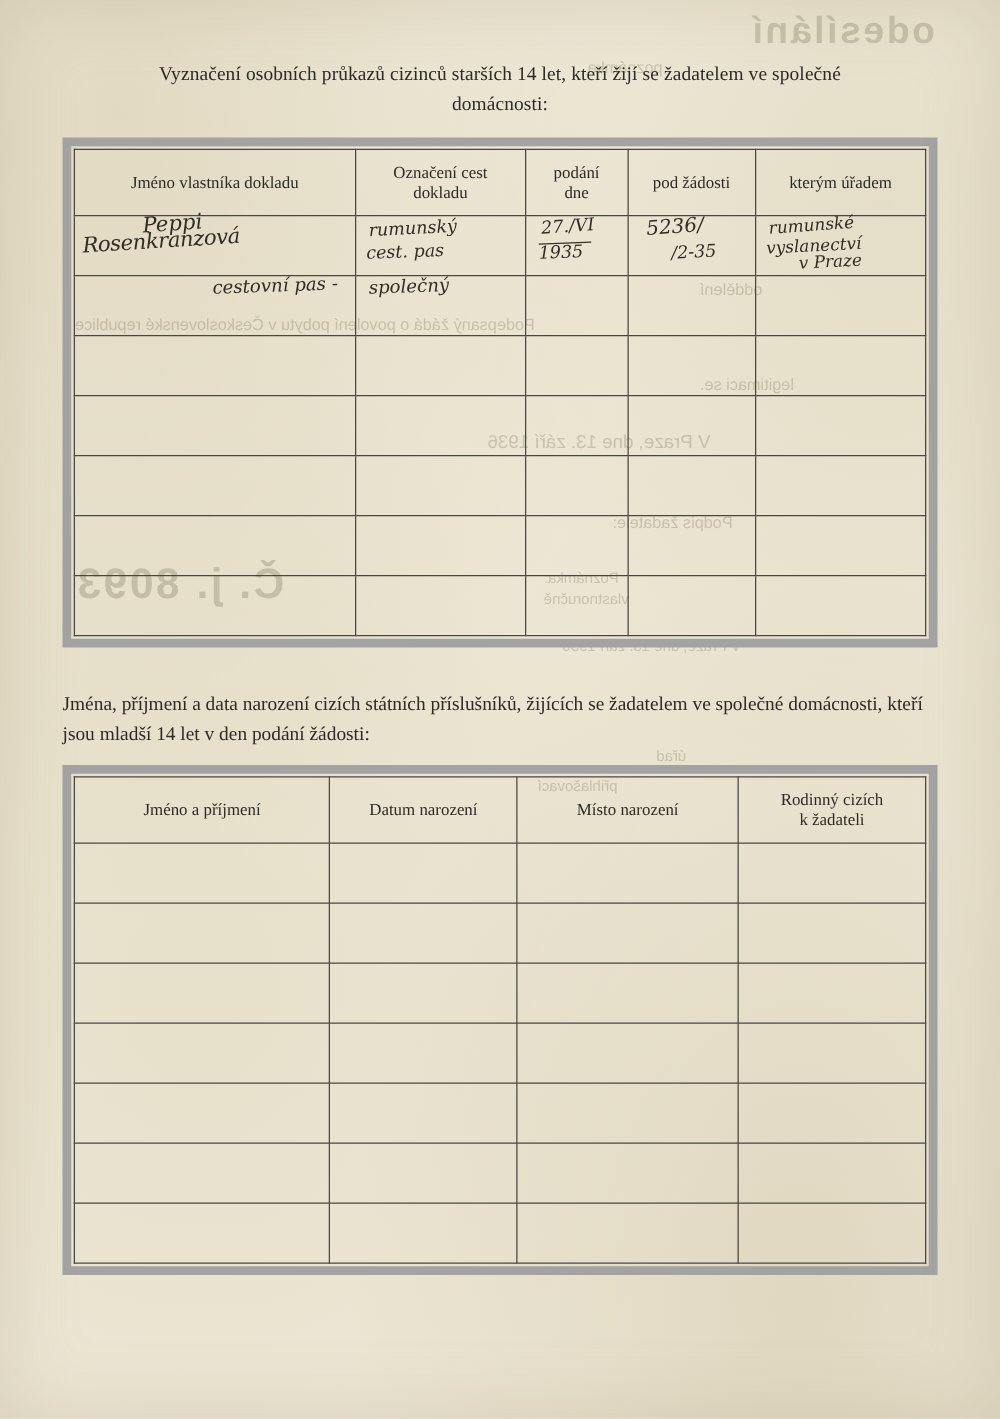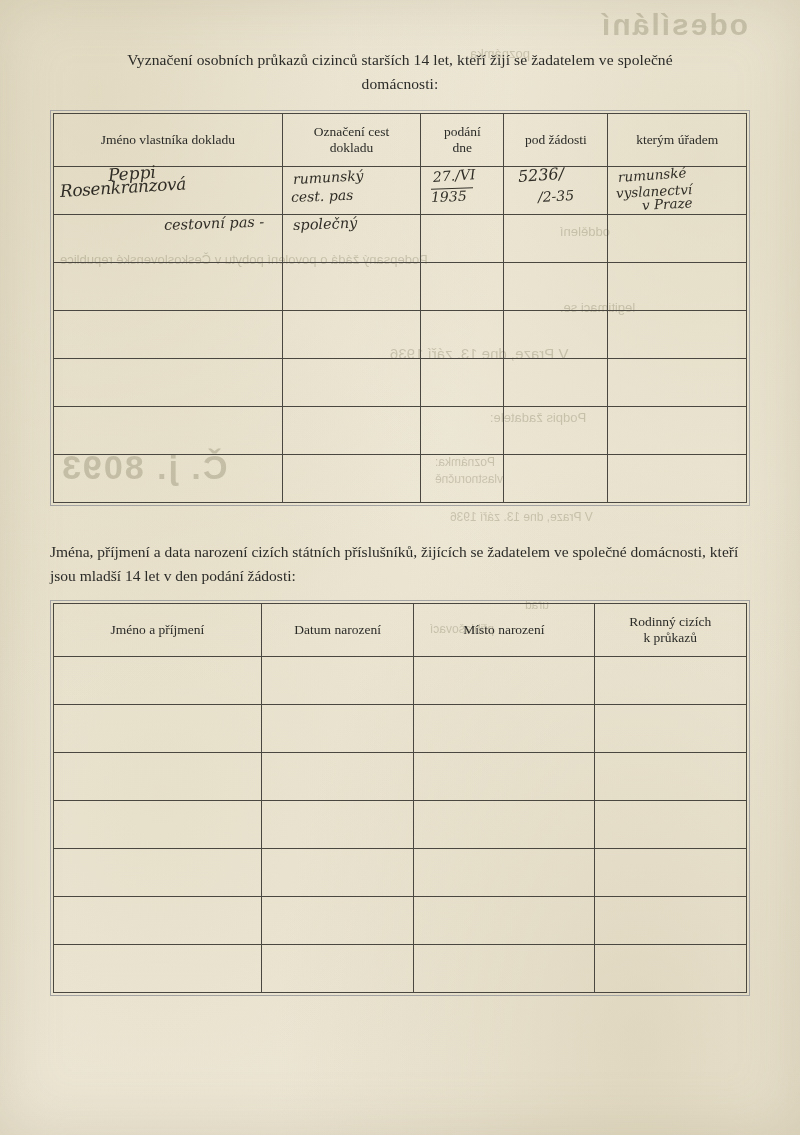--- a/index.html
+++ b/index.html
@@ -89,21 +89,21 @@
     vertical-align: middle;
     height: 38px;
   }
   table.grid td {
     height: 47px;
     padding: 0;
     vertical-align: top;
     position: relative;
   }
   .outer-frame {
-    border: 1px solid #a3a3a3;
+    border: 7px solid #a3a3a3;
     padding: 2px;
     position: relative;
   }
 
   .spacer { height: 34px; }
 
   
   .hand {
     font-family: "DejaVu Serif", serif;
     font-style: italic;
@@ -285,21 +285,21 @@
       <col style="width:26%">
       <col style="width:22%">
     </colgroup>
     <thead>
       <tr>
         <th><span>Jméno a příjmení</span></th>
         <th><span>Datum narození</span></th>
         <th><span>Místo narození</span></th>
         <th>
           <span>Rodinný cizích</span><br>
-          <span>k průkazů</span>
+          <span>k žadateli</span>
         </th>
       </tr>
     </thead>
     <tbody>
       <tr>
         <td></td>
         <td></td>
         <td></td>
         <td></td>
       </tr>

